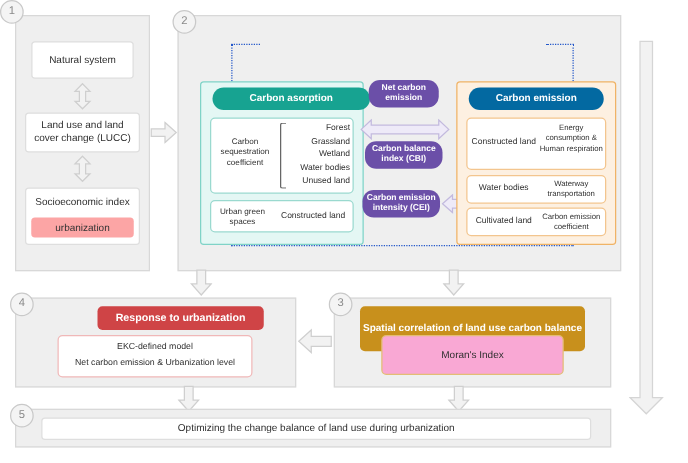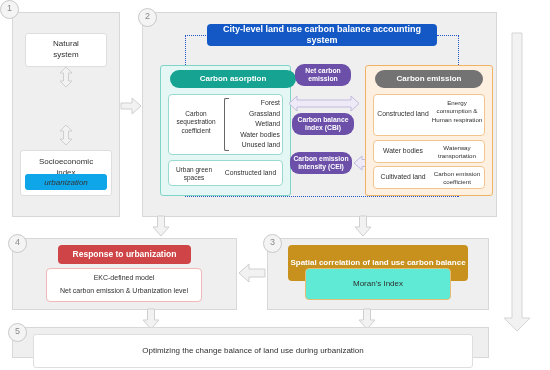--- a/index.html
+++ b/index.html
@@ -10,44 +10,44 @@
 
   
   .panel{position:absolute;background:#efefef;border:1px solid #d8d8d8;box-sizing:border-box;}
   .badge{position:absolute;width:17px;height:17px;border-radius:50%;
          background:#f4f4f4;border:1px solid #c9c9c9;color:#8a8a8a;
          font-size:9px;line-height:15px;text-align:center;z-index:40;}
 
   
   .wbox{position:absolute;background:#ffffff;border:1px solid #dedede;border-radius:3px;
         box-sizing:border-box;display:flex;align-items:center;justify-content:center;
-        text-align:center;font-size:8px;color:#2f2f2f;line-height:1.35;padding:16px;}
+        text-align:center;font-size:8px;color:#2f2f2f;line-height:1.35;padding:2px;}
 
   
   .pill{position:absolute;border-radius:11px;box-sizing:border-box;display:flex;
         align-items:center;justify-content:center;text-align:center;
         color:#fff;font-weight:bold;line-height:1.2;}
 
   .teal-pill{background:#17a391;}
-  .orange-pill{background:#737373;}
+  .orange-pill{background:#0369a1;}
   .purple-pill{background:#6b4fa8;border-radius:9px;}
-  .red-pill{background:#cf4446;border-radius:4px;}
+  .red-pill{background:#cf4446;border-radius:4px;margin-left:20px;}
   .gold-pill{background:#c8901c;border-radius:4px;}
   .blue-banner{background:#1358c4;border-radius:4px;}
 
   
   .teal-panel{position:absolute;background:#e4f7f4;border:1px solid #7fd3c7;border-radius:3px;box-sizing:border-box;}
   .orange-panel{position:absolute;background:#fdf0e1;border:1px solid #f0b366;border-radius:3px;box-sizing:border-box;}
 
   .teal-box{position:absolute;background:#fff;border:1px solid #9ad9cf;border-radius:4px;box-sizing:border-box;}
   .orange-box{position:absolute;background:#fff;border:1px solid #f3c58e;border-radius:4px;box-sizing:border-box;}
   .red-box{position:absolute;background:#fff;border:1px solid #f0b8b8;border-radius:4px;box-sizing:border-box;}
-  .gold-box{position:absolute;background:#5eead4;border:1px solid #e3bd74;border-radius:4px;box-sizing:border-box;}
-  .pink-box{position:absolute;background:#0ea5e9;border-radius:3px;box-sizing:border-box;
-            display:flex;align-items:center;justify-content:center;font-size:8px;color:#333;font-style:italic;}
+  .gold-box{position:absolute;background:#f9a8d4;border:1px solid #e3bd74;border-radius:4px;box-sizing:border-box;}
+  .pink-box{position:absolute;background:#fca5a5;border-radius:3px;box-sizing:border-box;
+            display:flex;align-items:center;justify-content:center;font-size:8px;color:#333;}
 
   .txt{position:absolute;font-size:7.5px;color:#2f2f2f;line-height:1.3;text-align:center;}
   .txt-r{text-align:right;}
 
   
   .arw{position:absolute;}
   .arw svg{display:block;}
 
   
   .dot-h{position:absolute;border-top:1px dotted #2357c9;height:0;}
@@ -64,20 +64,21 @@
   <div class="badge">1</div>
 
   <div class="wbox" style="left:25px;top:33px;width:82px;height:30px;">Natural system</div>
 
   <div class="arw" style="left:58px;top:66px;">
     <svg width="16" height="22" viewBox="0 0 16 22">
       <polygon points="8,1 14,7 10.5,7 10.5,15 14,15 8,21 2,15 5.5,15 5.5,7 2,7" fill="#f2f2f2" stroke="#cfcfcf" stroke-width="1"></polygon>
     </svg>
   </div>
 
+  <div class="wbox" style="left:20px;top:90px;width:92px;height:32px;">Land use and  land cover change (LUCC)</div>
 
   <div class="arw" style="left:58px;top:124px;">
     <svg width="16" height="22" viewBox="0 0 16 22">
       <polygon points="8,1 14,7 10.5,7 10.5,15 14,15 8,21 2,15 5.5,15 5.5,7 2,7" fill="#f2f2f2" stroke="#cfcfcf" stroke-width="1"></polygon>
     </svg>
   </div>
 
   <div class="wbox" style="left:20px;top:150px;width:92px;height:46px;align-items:flex-start;padding-top:6px;">
     <span>Socioeconomic index</span>
   </div>
@@ -85,21 +86,20 @@
 
   <div class="arw" style="left:120px;top:97px;">
     <svg width="22" height="18" viewBox="0 0 22 18">
       <polygon points="1,6 12,6 12,1 21,9 12,17 12,12 1,12" fill="#f2f2f2" stroke="#cfcfcf" stroke-width="1"></polygon>
     </svg>
   </div>
 
   <div class="panel" style="left:142px;top:12px;width:355px;height:205px;"></div>
   <div class="badge" style="left:138px;top:8px;">2</div>
 
-  <div class="pill blue-banner" style="left:207px;top:24px;width:230px;height:22px;font-size:9px;">City-level land use carbon balance accounting system</div>
 
   <div class="dot-h" style="left:185px;top:35px;width:23px;"></div>
   <div class="dot-v" style="left:185px;top:35px;height:30px;"></div>
   <div class="dot-h" style="left:437px;top:35px;width:22px;"></div>
   <div class="dot-v" style="left:458px;top:35px;height:30px;"></div>
   <div class="dot-h" style="left:185px;top:196px;width:273px;"></div>
   <div class="dot-v" style="left:185px;top:186px;height:11px;"></div>
   <div class="dot-v" style="left:458px;top:186px;height:11px;"></div>
 
   <div class="teal-panel" style="left:160px;top:65px;width:131px;height:131px;"></div>

